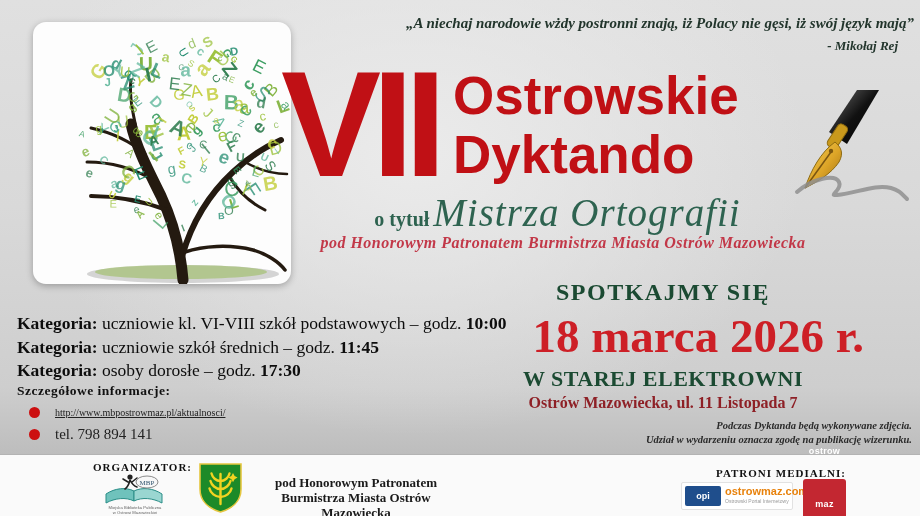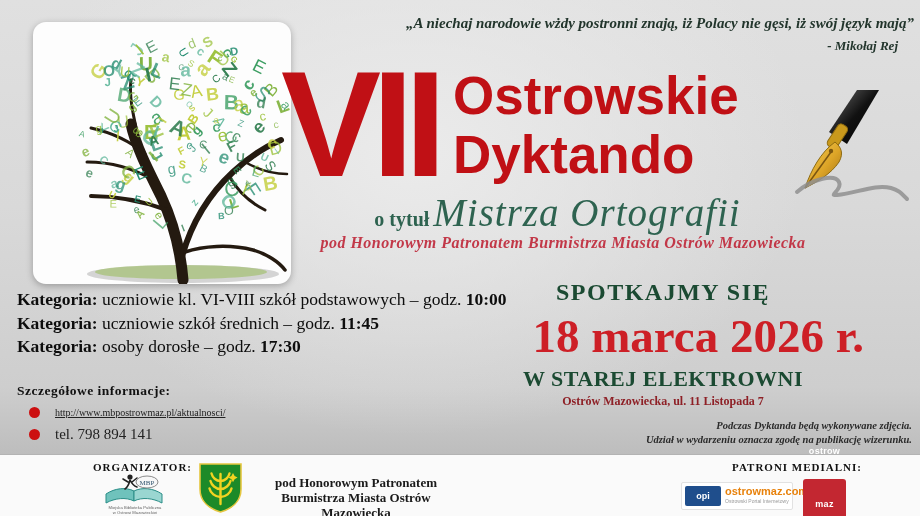--- a/index.html
+++ b/index.html
@@ -24,44 +24,44 @@
   .title-lines{position:absolute;left:453px;top:66px;font-family:"Liberation Sans",sans-serif;
     font-weight:700;font-size:53px;line-height:59px;color:#c01015;}
   .subtitle{position:absolute;left:330px;top:190px;width:455px;text-align:center;color:#2e6350;}
   .subtitle .prefix{font-size:20px;font-weight:bold;}
   .subtitle .main{font-size:39px;font-style:italic;letter-spacing:1px;}
   .script-red{position:absolute;left:298px;top:234px;width:530px;text-align:center;
     font-size:16px;font-style:italic;font-weight:bold;letter-spacing:.5px;color:#c23848;}
   
   .pen{position:absolute;left:783px;top:90px;}
   
-  .categories{position:absolute;left:17px;top:288px;font-size:17.5px;line-height:23.5px;color:#0d0d0d;}
+  .categories{position:absolute;left:17px;top:312px;font-size:17.5px;line-height:23.5px;color:#0d0d0d;}
   .categories b{font-weight:bold;}
   
   .details{position:absolute;left:17px;top:383px;}
   .details .heading{font-size:13.5px;font-weight:bold;letter-spacing:.5px;margin-bottom:6px;}
   .detail-row{display:flex;align-items:center;margin:8px 0 0 12px;font-size:14px;}
   .bullet{width:11px;height:11px;border-radius:50%;background:#cc0f10;margin-right:15px;flex:0 0 auto;}
   .detail-row a{color:#222;font-size:10px;text-decoration:underline;}
   .detail-row .phone{font-size:15px;color:#222;}
   
   .event{position:absolute;left:462px;top:279px;width:402px;text-align:center;}
   .event .meet{font-size:24px;font-weight:bold;letter-spacing:1.5px;color:#1b4a32;}
   .event .date{font-size:47px;font-weight:bold;color:#cd1f26;margin-top:5px;line-height:50px;text-align:right;}
   .event .venue{font-size:22px;font-weight:bold;letter-spacing:.5px;color:#1b4a32;margin-top:5px;}
-  .event .address{font-size:12px;font-weight:bold;color:#8e2026;margin-top:2px;}
+  .event .address{font-size:16px;font-weight:bold;color:#8e2026;margin-top:2px;}
   
   .notice{position:absolute;right:8px;top:419px;width:340px;text-align:right;
     font-size:10.5px;font-style:italic;font-weight:bold;line-height:14px;color:#2a2a2a;}
   
   .footer{position:absolute;left:0;bottom:0;width:920px;height:61px;background:#fafafa;
     border-top:1px solid #b3b3b3;}
   .footer .head{position:absolute;font-size:11px;font-weight:bold;letter-spacing:1px;color:#111;}
   .org-head{left:93px;top:6px;}
-  .media-head{left:716px;top:6px;width:146px;text-align:right;}
+  .media-head{left:716px;top:12px;width:146px;text-align:left;}
   .mbp-logo{position:absolute;left:98px;top:17px;}
   .shield{position:absolute;left:197px;top:7px;}
   .footer-patronage{position:absolute;left:246px;top:20px;width:220px;text-align:center;
     font-size:13px;font-weight:bold;line-height:15px;color:#1a1a1a;}
   .opi-logo{position:absolute;left:681px;top:27px;width:112px;height:28px;background:#fff;
     border:1px solid #e2e2e2;border-radius:2px;display:flex;align-items:center;padding:0 3px;box-sizing:border-box;}
   .opi-sq{width:36px;height:20px;background:#1f4e8c;border-radius:2px;color:#fff;
     font-family:"Liberation Sans",sans-serif;font-weight:bold;font-size:9px;
     display:flex;align-items:center;justify-content:center;flex:0 0 auto;}
   .opi-txt{margin-left:4px;line-height:10px;}

